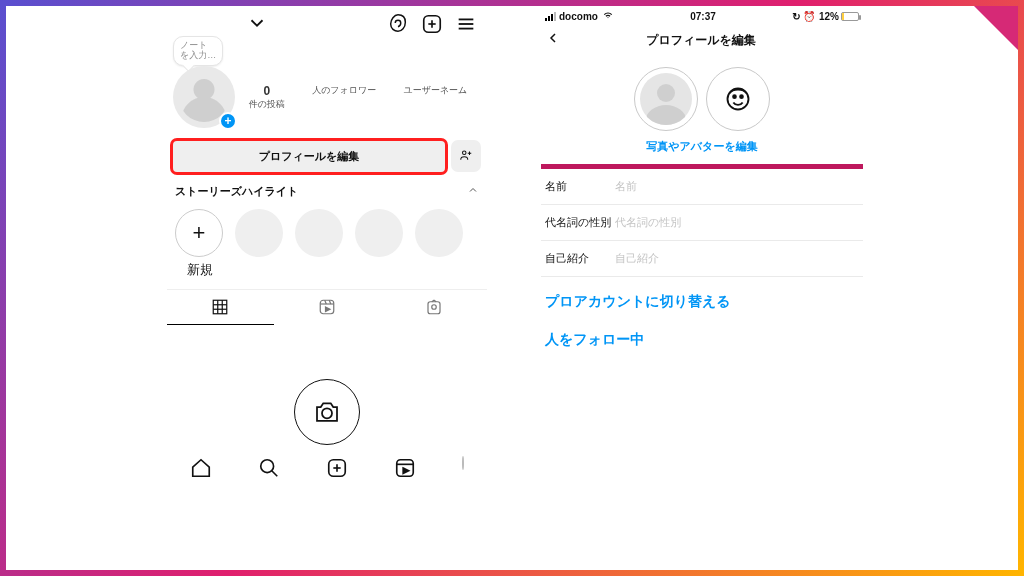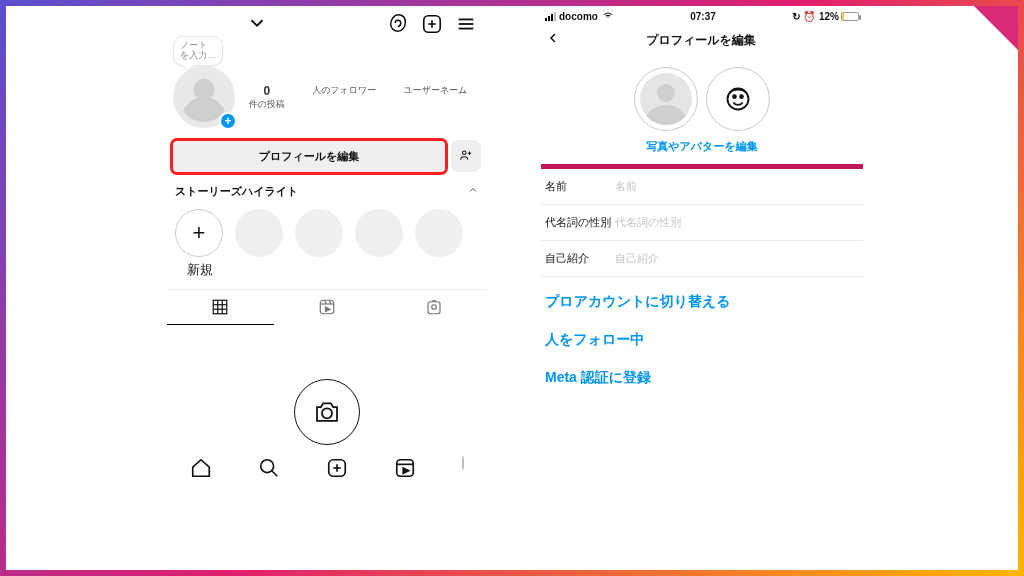--- a/index.html
+++ b/index.html
@@ -347,20 +347,19 @@
       </div>
       <div class="field">
         <div class="fl">自己紹介</div>
         <div class="fv">自己紹介</div>
       </div>
     </div>
 
     <div class="blue-links">
       <div>プロアカウントに切り替える</div>
       <div>人をフォロー中</div>
-      <div>Meta 認証に登録</div>
     </div>
   </div>
 
 </div>
 
 <div class="corner"></div>
 <div class="frame-border"></div>
 
 </body></html>

